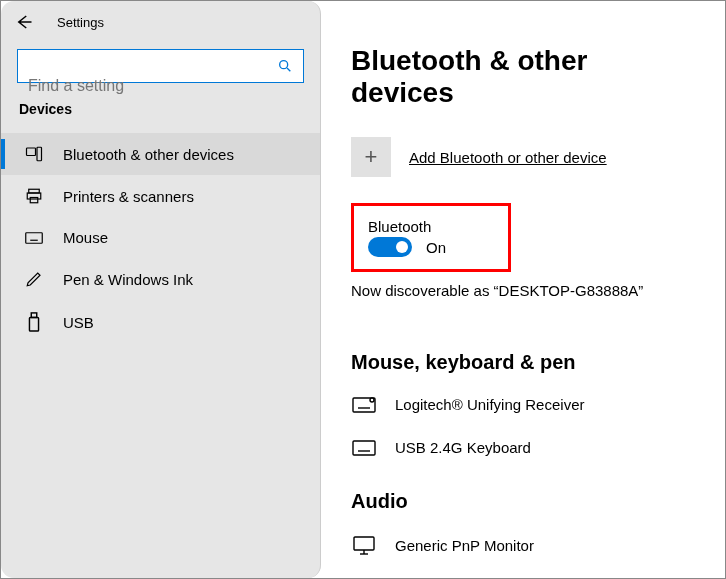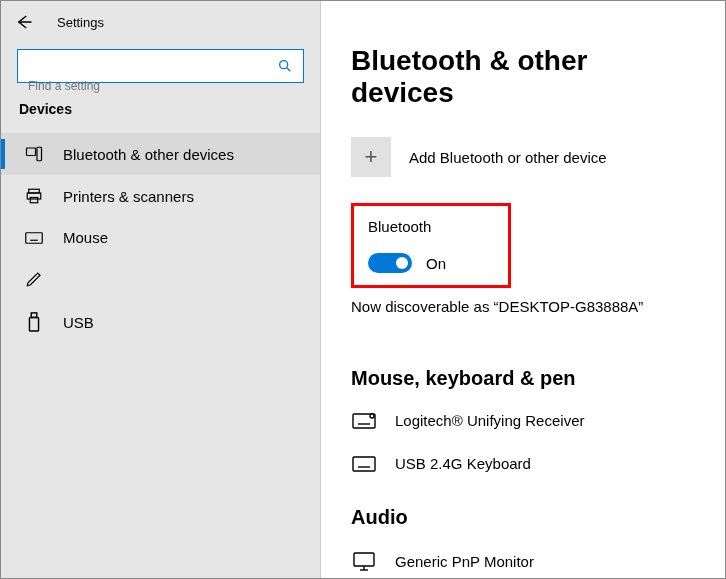--- a/index.html
+++ b/index.html
@@ -19,20 +19,21 @@
     background: #fff;
   }
   
   .sidebar {
     width: 320px;
     background: #e6e6e6;
     border-right: 1px solid #ccc;
     padding-top: 12px;
     display: flex;
     flex-direction: column;
+    border-radius: 13px;
   }
   .top-row {
     display: flex;
     align-items: center;
     padding: 0 14px 18px 14px;
     gap: 24px;
   }
   .top-row .back svg { display:block; }
   .top-row .title { font-size: 13px; }
   .home-row {
@@ -50,21 +51,21 @@
     border: 1px solid #0078d7;
     background: #fff;
     display: flex;
     align-items: center;
     padding: 0 10px;
   }
   .search input {
     border: none;
     outline: none;
     flex: 1;
-    font-size: 12px;
+    font-size: 16px;
     color: #666;
     background: transparent;
     margin-top: 40px;
   }
   .search input::placeholder { color: #777; }
   .search .sicon svg { display:block; }
   .section-title {
     font-weight: 600;
     font-size: 14px;
     padding: 0 6px 16px 18px;
@@ -112,29 +113,29 @@
   .plus-box {
     width: 40px; height: 40px;
     background: #e1e1e1;
     color: #555;
     display:flex;
     align-items:center;
     justify-content:center;
     font-size: 22px;
     font-weight: 300;
   }
-  .add-label { font-size: 15px; }
+  .add-label { font-size: 15px; text-decoration: underline; }
 
   .highlight-box {
     border: 3px solid #ff0000;
     padding: 12px 56px 12px 14px;
     width: 160px;
     margin-bottom: 10px;
   }
-  .bt-label { font-size: 15px; margin-bottom: 18px; }
+  .bt-label { font-size: 15px; margin-bottom: 2px; }
   .toggle-row { display:flex; align-items:center; gap:14px; }
   .toggle {
     width: 44px; height: 20px;
     border-radius: 10px;
     background: #0078d7;
     position: relative;
     cursor:pointer;
   }
   .toggle .knob {
     position:absolute;
@@ -229,20 +230,21 @@
         </span>
         <span>Mouse</span>
       </div>
 
       <div class="nav-item">
         <span class="nicon">
           <svg width="18" height="18" viewBox="0 0 24 24" fill="none" stroke="#000" stroke-width="1.6">
             <path d="M3 21 L7 20 L20 7 L17 4 L4 17 Z"></path>
           </svg>
         </span>
+        <span>Pen &amp; Windows Ink</span>
       </div>
 
 
       <div class="nav-item">
         <span class="nicon">
           <svg width="14" height="20" viewBox="0 0 14 22" fill="none" stroke="#000" stroke-width="1.6">
             <rect x="4" y="1" width="6" height="5"></rect>
               <rect x="2" y="6" width="10" height="15" rx="1"></rect>
           </svg>
         </span>

